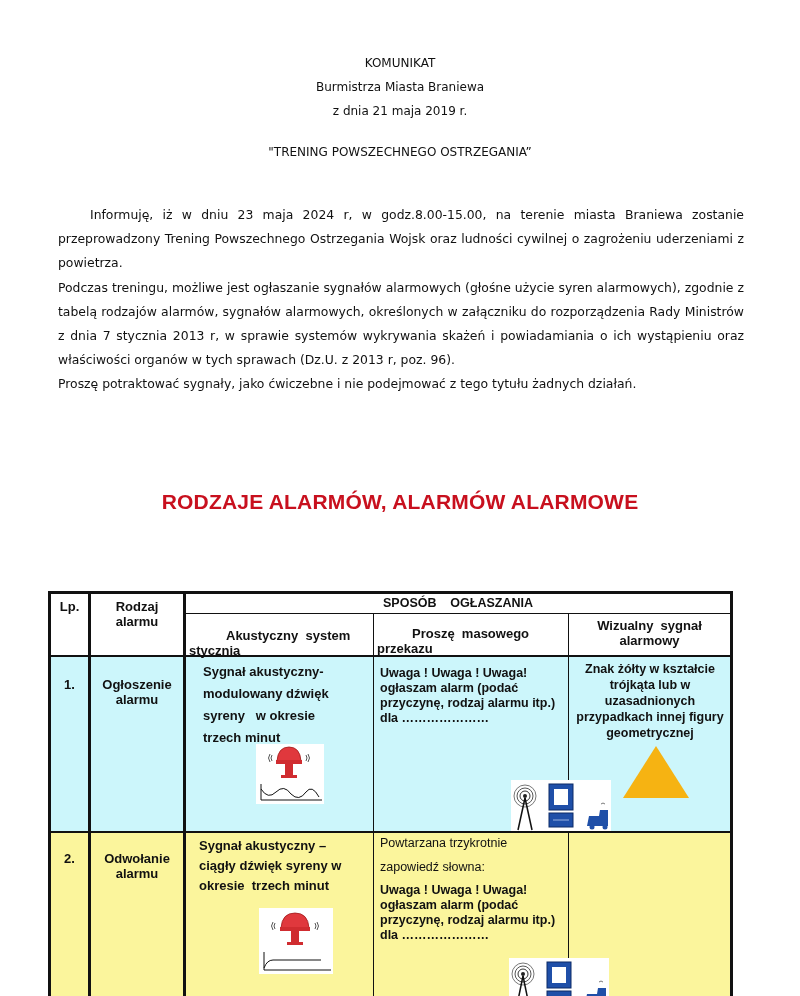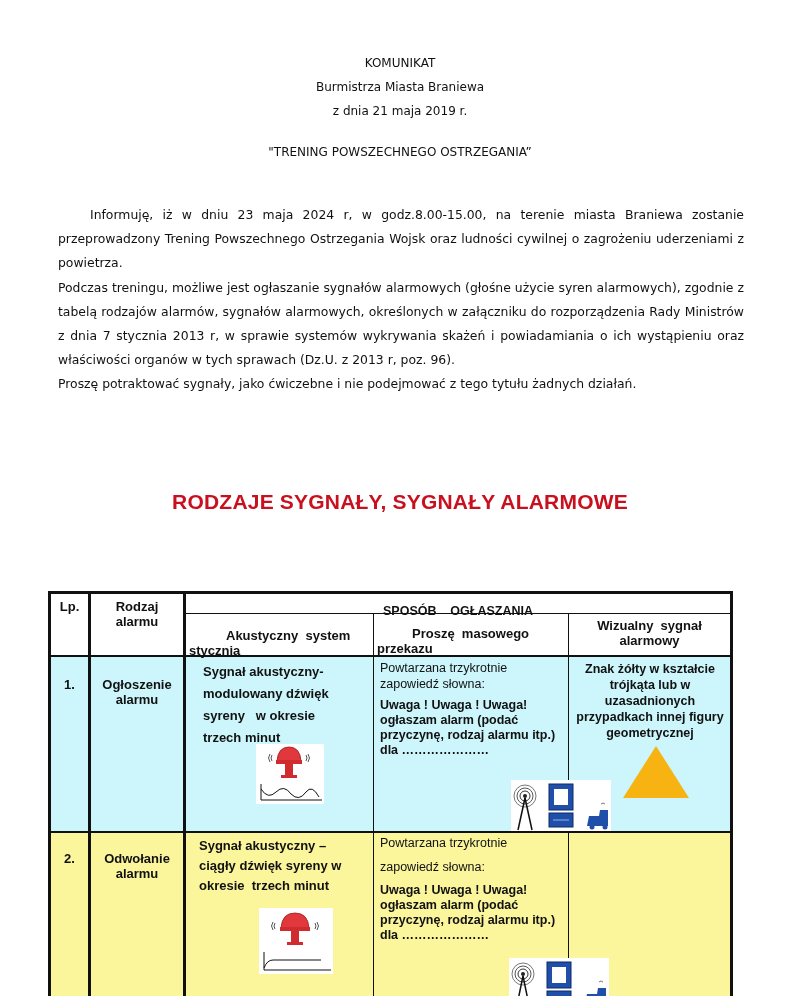--- a/index.html
+++ b/index.html
@@ -26,38 +26,38 @@
 <div class="hdr" style="top:80px;">Burmistrza Miasta Braniewa</div>
 <div class="hdr" style="top:104px;">z dnia 21 maja 2019 r.</div>
 <div class="hdr" style="top:145px;">"TRENING POWSZECHNEGO OSTRZEGANIA”</div>
 
 <div class="para" style="top:203px;">
   <p class="indent">Informuję, iż w dniu 23 maja 2024 r, w godz.8.00-15.00, na terenie miasta Braniewa zostanie przeprowadzony Trening Powszechnego Ostrzegania Wojsk oraz ludności cywilnej o zagrożeniu uderzeniami z powietrza.</p>
   <p>Podczas treningu, możliwe jest ogłaszanie sygnałów alarmowych (głośne użycie syren alarmowych), zgodnie z tabelą rodzajów alarmów, sygnałów alarmowych, określonych w załączniku do rozporządzenia Rady Ministrów z dnia 7 stycznia 2013 r, w sprawie systemów wykrywania skażeń i powiadamiania o ich wystąpieniu oraz właściwości organów w tych sprawach (Dz.U. z 2013 r, poz. 96).</p>
   <p>Proszę potraktować sygnały, jako ćwiczebne i nie podejmować z tego tytułu żadnych działań.</p>
 </div>
 
-<div class="title">RODZAJE SYGNAŁY, SYGNAŁY ALARMOWE</div>
+<div class="title">RODZAJE ALARMÓW, ALARMÓW ALARMOWE</div>
 
 <div class="tbl">
 
   <div class="cell bg-blue" style="left:0; top:63px; width:679px; height:174px;"></div>
   <div class="cell bg-yellow" style="left:0; top:239px; width:679px; height:177px;"></div>
 
   <div class="vline" style="left:37px; top:0; width:3px; height:416px;"></div>
   <div class="vline" style="left:132px; top:0; width:3px; height:416px;"></div>
   <div class="vline" style="left:322px; top:20px; width:1px; height:396px;"></div>
   <div class="vline" style="left:517px; top:20px; width:1px; height:396px;"></div>
   <div class="hline" style="left:134px; top:19px; width:545px; height:1px;"></div>
   <div class="hline" style="left:0; top:61px; width:679px; height:2px;"></div>
   <div class="hline" style="left:0; top:237px; width:679px; height:2px;"></div>
 
   <div class="cell b center" style="left:0; top:5px; width:37px; font-size:13px;">Lp.</div>
   <div class="cell b center" style="left:40px; top:5px; width:92px; font-size:13px; line-height:15px; padding:0 11px;">Rodzaj alarmu</div>
-  <div class="cell b center" style="left:135px; top:10px; width:544px; font-size:12.5px; white-space:pre;">SPOSÓB    OGŁASZANIA</div>
+  <div class="cell b center" style="left:135px; top:2px; width:544px; font-size:12.5px; white-space:pre;">SPOSÓB    OGŁASZANIA</div>
   <div class="cell b" style="left:135px; top:34px; width:187px; font-size:13px; line-height:15px;">
     <div style="padding-left:40px; white-space:pre;">Akustyczny  system</div>
     <div style="padding-left:3px;">stycznia</div>
   </div>
   <div class="cell b" style="left:323px; top:32px; width:194px; font-size:13px; line-height:15px;">
     <div style="padding-left:38px; white-space:pre;">Proszę  masowego</div>
     <div style="padding-left:3px;">przekazu</div>
   </div>
   <div class="cell b center" style="left:518px; top:24px; width:161px; font-size:13px; line-height:15px; padding:0 28px; white-space:pre-wrap;">Wizualny  sygnał alarmowy</div>
 
@@ -73,21 +73,20 @@
       <path d="M21 17 Q22 3 33 3 Q44 3 45 17 Z" fill="#e0383d" stroke="#a01818" stroke-width="0.8"></path>
       <rect x="20" y="16" width="26" height="4" fill="#d02c30"></rect>
       <rect x="29" y="20" width="8" height="12" fill="#d02c30"></rect>
       <rect x="25" y="31" width="16" height="3" fill="#d02c30"></rect>
       <line x1="5" y1="40" x2="5" y2="56" stroke="#111" stroke-width="1"></line>
       <line x1="5" y1="56" x2="66" y2="56" stroke="#111" stroke-width="1"></line>
       <path d="M5 45 Q12 56 20 48 Q28 40 35 50 Q43 58 50 48 Q56 40 63 53" stroke="#111" fill="none" stroke-width="1"></path>
     </svg>
   </div>
   <div class="cell" style="left:329px; top:66px; width:185px; line-height:16px;">
-    <div style="font-size:12.5px;">Powtarzana trzykrotnie zapowiedź słowna:</div>
     <div class="b" style="margin-top:6px; font-size:12.5px; line-height:15px;">Uwaga ! Uwaga ! Uwaga! ogłaszam alarm (podać przyczynę, rodzaj alarmu itp.)</div>
     <div class="b" style="font-size:12.5px; line-height:15px;">dla …………………</div>
   </div>
   <div class="pic" style="left:460px; top:186px; width:100px; height:51px;">
     <svg width="100" height="51" viewBox="0 0 100 51">
       <g>
         <circle cx="14" cy="16" r="2" fill="#222"></circle>
         <circle cx="14" cy="16" r="5" fill="none" stroke="#333" stroke-width="1"></circle>
         <circle cx="14" cy="16" r="8" fill="none" stroke="#555" stroke-width="1"></circle>
         <circle cx="14" cy="16" r="11" fill="none" stroke="#777" stroke-width="1"></circle>

